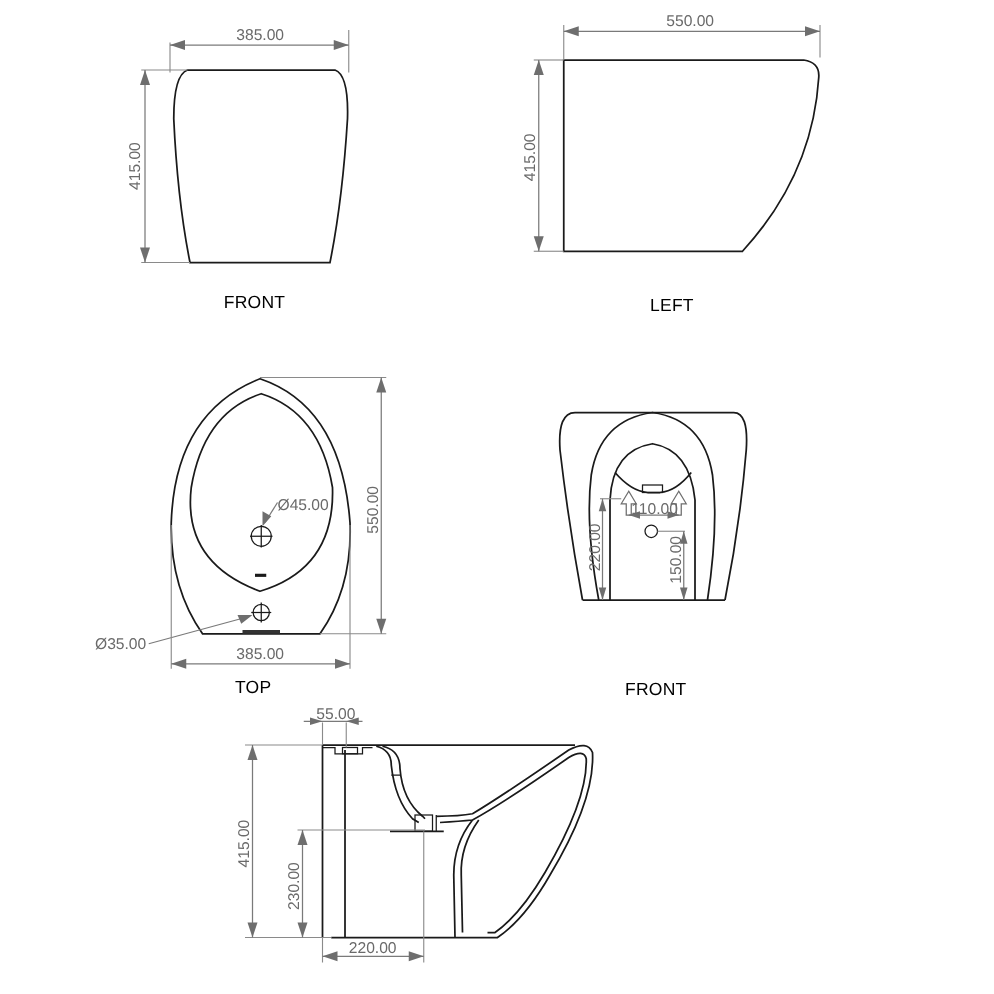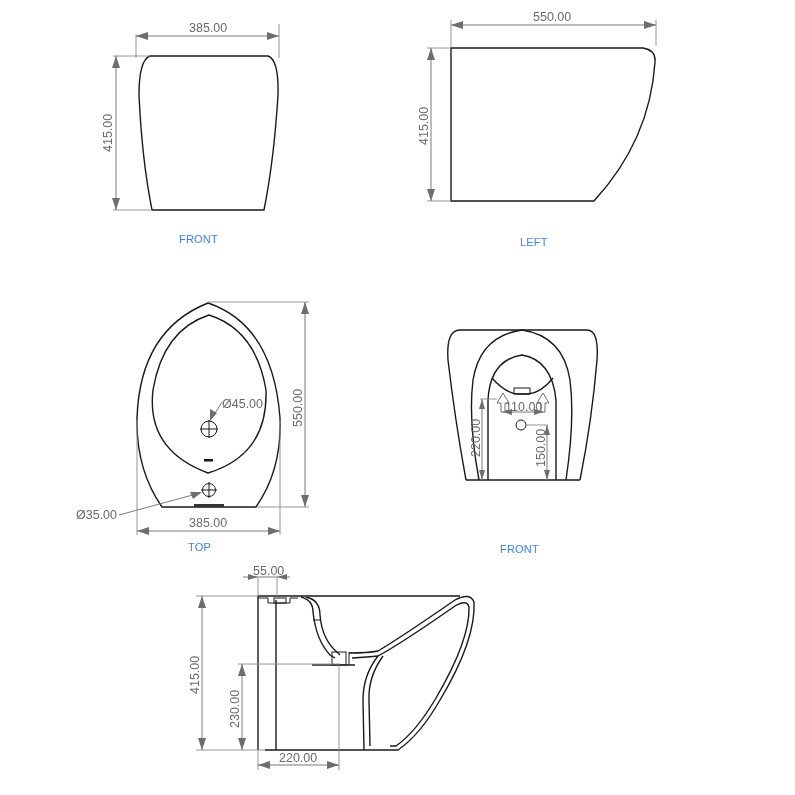--- a/index.html
+++ b/index.html
@@ -5,21 +5,21 @@
   html, body { margin: 0; padding: 0; background: #ffffff; }
   body { width: 795px; height: 795px; position: relative; overflow: hidden; }
   svg.drawing { position: absolute; left: 0; top: 0; width: 795px; height: 795px; }
   .obj { fill: none; stroke: #1a1a1a; stroke-width: 1.4; }
   .objthin { fill: none; stroke: #1a1a1a; stroke-width: 1; }
   .dim { fill: none; stroke: #7a7a7a; stroke-width: 1; }
   .ext { fill: none; stroke: #8a8a8a; stroke-width: 0.9; }
   .arrow { fill: #6e6e6e; stroke: none; }
   .hollow { fill: #ffffff; stroke: #6e6e6e; stroke-width: 1; }
   .dimtext { font-family: "Liberation Sans", sans-serif; font-size: 12.5px; fill: #6a6a6a; }
-  .viewlabel { position: absolute; font-family: "Liberation Sans", sans-serif; font-size: 11px; color: #3b82f6; letter-spacing: 0.2px; }
+  .viewlabel { position: absolute; font-family: "Liberation Sans", sans-serif; font-size: 14px; color: #000000; letter-spacing: 0.2px; }
 </style>
 </head>
 <body>
 
 <svg class="drawing" viewBox="0 0 795 795" xmlns="http://www.w3.org/2000/svg">
 
   <g>
     <path class="obj" d="M152,210 L264,210 Q274,160 278,95 Q279,60 268,56 L150,56 Q139,60 139,95 Q142,160 152,210 Z"></path>
 
     <line class="ext" x1="136" y1="34" x2="136" y2="58"></line>

